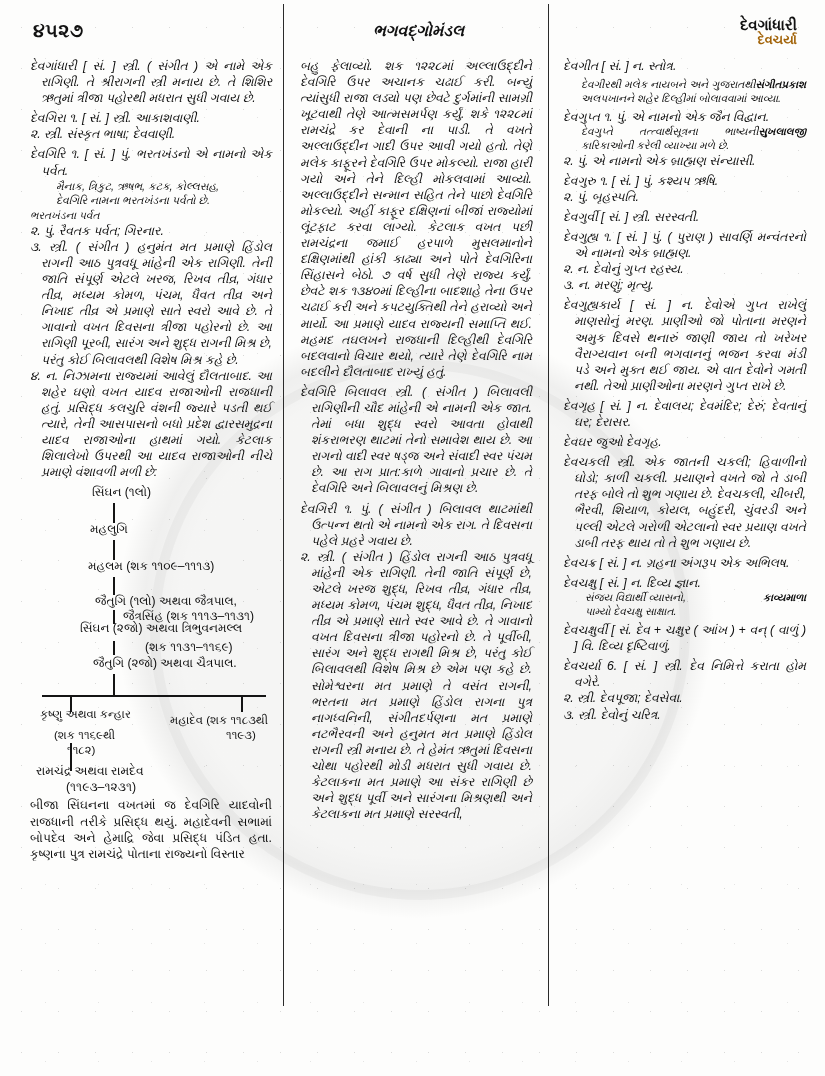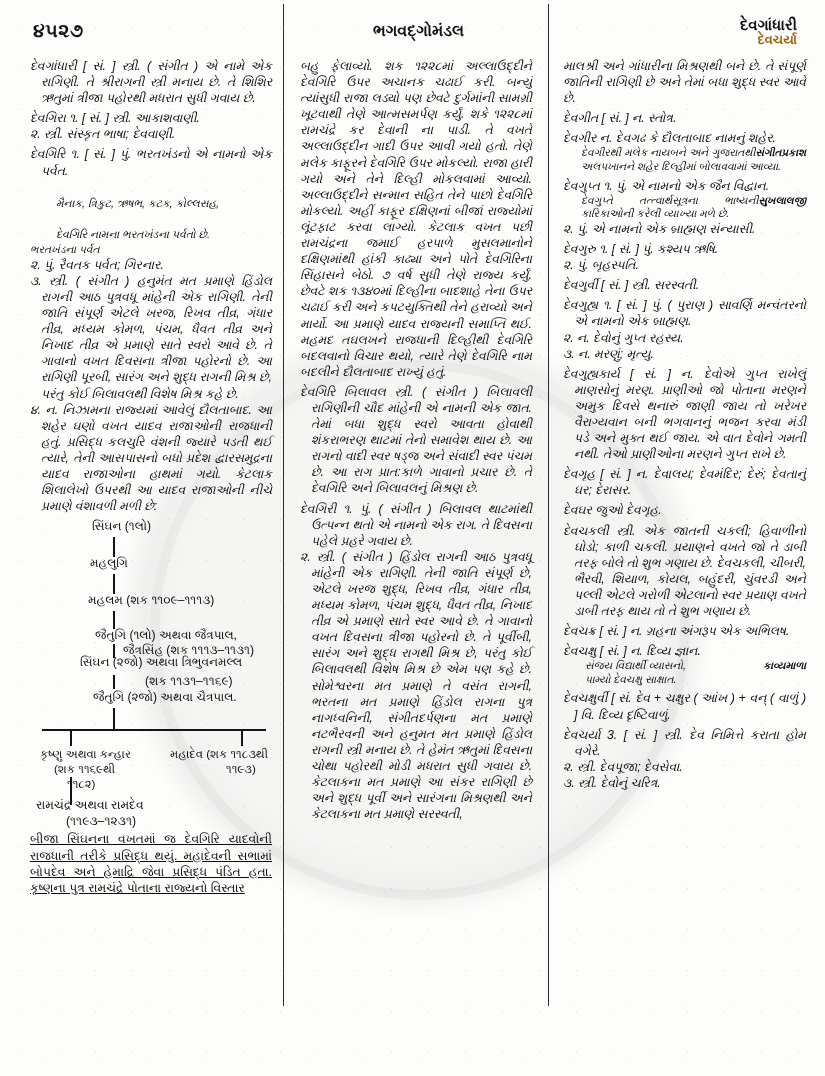--- a/index.html
+++ b/index.html
@@ -53,21 +53,21 @@
     z-index:3;
     padding-left:25px;
   }
   .hdr-page{
     position:absolute;left:33px;top:6px;
     font-weight:bold;font-size:19px;letter-spacing:.5px;
     color:#111;
   }
   .hdr-title{
     position:absolute;left:12px;right:0;top:8px;
-    text-align:center;font-weight:bold;font-size:16px;color:#111;
+    text-align:center;font-weight:bold;font-size:16px;color:#111;font-style:italic;
   }
   .hdr-right{
     position:absolute;right:28px;top:2px;
     text-align:right;
   }
   .hdr-right .l1{font-weight:bold;font-size:15px;color:#111;display:block;line-height:1.15;}
   .hdr-right .l2{font-weight:bold;font-size:13px;color:#a16207;display:block;line-height:1.15;}
 
   
   .cols{
@@ -103,37 +103,36 @@
     text-align:justify;
   }
   .src{float:right;font-size:10.4px;font-weight:bold;}
   .attrib{
     display:block;text-align:left;font-size:10.6px;
     padding-right:4px;
   }
   .verse{
     display:block;font-size:10.8px;line-height:14px;
     padding-left:26px;
-    margin-top:17px;
   }
 
   
   .tree{
     position:relative;
     margin:5px 0 4px 0;
     height:262px;
     font-size:12.1px;
     line-height:15px;
   }
   .tnode{position:absolute;white-space:nowrap;}
   .vline{position:absolute;width:2px;background:#141414;}
   .hline{position:absolute;height:2px;background:#141414;}
   .tree-wrap{width:242px;}
 
-  .postscript{margin-top:2px;text-decoration:underline;}
+  .postscript{margin-top:2px;}
 </style>
 </head>
 <body>
 
 <div id="page">
 
   <div class="watermark"></div>
   <div class="watermark2"></div>
 
   <div class="header">
@@ -182,21 +181,21 @@
         <div class="tnode" style="left:93px;top:124px;">જૈત્રસિંહ (શક ૧૧૧૩–૧૧૩૧)</div>
         <div class="vline" style="left:83px;top:125px;height:14px;"></div>
         <div class="tnode" style="left:50px;top:136px;">સિંઘન (૨જો) અથવા ત્રિભુવનમલ્લ</div>
         <div class="tnode" style="left:115px;top:155px;">(શક ૧૧૩૧–૧૧૬૯)</div>
         <div class="vline" style="left:83px;top:156px;height:14px;"></div>
         <div class="tnode" style="left:63px;top:171px;">જૈતુગિ (૨જો) અથવા ચૈત્રપાલ.</div>
         <div class="vline" style="left:83px;top:189px;height:22px;"></div>
         <div class="hline" style="left:12px;top:210px;width:224px;"></div>
         <div class="vline" style="left:40px;top:211px;height:16px;"></div>
         <div class="vline" style="left:211px;top:211px;height:16px;"></div>
-        <div class="tnode" style="left:10px;top:227px;font-size:11.6px;">કૃષ્ણુ અથવા કન્હાર</div>
+        <div class="tnode" style="left:10px;top:221px;font-size:11.6px;">કૃષ્ણુ અથવા કન્હાર</div>
         <div class="tnode" style="left:24px;top:242px;font-size:11.6px;">(શક ૧૧૬૯થી</div>
         <div class="tnode" style="left:37px;top:257px;font-size:11.6px;">૧૧૮૨)</div>
         <div class="tnode" style="left:140px;top:227px;font-size:11.6px;">મહાદેવ (શક ૧૧૮૩થી</div>
         <div class="tnode" style="left:196px;top:242px;font-size:11.6px;">૧૧૯૩)</div>
         <div class="vline" style="left:40px;top:258px;height:28px;"></div>
       </div>
 
       <div style="margin-top:16px;">
         <div style="padding-left:6px;">રામચંદ્ર અથવા રામદેવ</div>
         <div style="padding-left:36px;">(૧૧૯૩–૧૨૩૧)</div>
@@ -216,30 +215,26 @@
       </div>
 
       <div class="entry">
         <p>દેવગિરી ૧. પું. ( સંગીત ) બિલાવલ થાટમાંથી ઉત્પન્ન થતો એ નામનો એક રાગ. તે દિવસના પહેલે પ્રહરે ગવાય છે.</p>
         <p>૨. સ્ત્રી. ( સંગીત ) હિંડોલ રાગની આઠ પુત્રવધૂ માંહેની એક રાગિણી. તેની જાતિ સંપૂર્ણ છે, એટલે ખરજ શુદ્ધ, રિખવ તીવ્ર, ગંધાર તીવ્ર, મધ્યમ કોમળ, પંચમ શુદ્ધ, ધૈવત તીવ્ર, નિખાદ તીવ્ર એ પ્રમાણે સાતે સ્વર આવે છે. તે ગાવાનો વખત દિવસના ત્રીજા પહોરનો છે. તે પૂર્વીબી, સારંગ અને શુદ્ધ રાગથી મિશ્ર છે, પરંતુ કોઈ બિલાવલથી વિશેષ મિશ્ર છે એમ પણ કહે છે. સોમેશ્વરના મત પ્રમાણે તે વસંત રાગની, ભરતના મત પ્રમાણે હિંડોલ રાગના પુત્ર નાગધ્વનિની, સંગીતદર્પણના મત પ્રમાણે નટભૈરવની અને હનુમત મત પ્રમાણે હિંડોલ રાગની સ્ત્રી મનાય છે. તે હેમંત ઋતુમાં દિવસના ચોથા પહોરથી મોડી મધરાત સુધી ગવાય છે. કેટલાકના મત પ્રમાણે આ સંકર રાગિણી છે અને શુદ્ધ પૂર્વી અને સારંગના મિશ્રણથી અને કેટલાકના મત પ્રમાણે સરસ્વતી,</p>
       </div>
     </div>
 
     <div class="col" id="col3">
 
-      <div class="entry">
-        <p style="padding-left:0;text-indent:0;">માલશ્રી અને ગાંધારીના મિશ્રણથી બને છે. તે સંપૂર્ણ જાતિની રાગિણી છે અને તેમાં બધા શુદ્ધ સ્વર આવે છે.</p>
-      </div>
 
       <div class="entry">
         <p>દેવગીત [ સં. ] ન. સ્તોત્ર.</p>
       </div>
 
       <div class="entry">
-        <p>દેવગીર ન. દેવગઢ કે દૌલતાબાદ નામનું શહેર.</p>
         <span class="sub">
           <span class="src">સંગીતપ્રકાશ</span>
           <span>દેવગીરથી મલેક નાયબને અને ગુજરાતથી અલપખાનને શહેર દિલ્હીમાં બોલાવવામાં આવ્યા.</span>
         </span>
       </div>
 
       <div class="entry">
         <p>દેવગુપ્ત ૧. પું. એ નામનો એક જૈન વિદ્વાન.</p>
         <span class="sub">
           <span class="src">સુખલાલજી</span>
@@ -290,21 +285,21 @@
           <span>સંજય વિદ્યાર્થી વ્યાસનો,</span><br>
           <span>પામ્યો દેવચક્ષુ સાક્ષાત.</span>
         </span>
       </div>
 
       <div class="entry">
         <p>દેવચક્ષુર્વી [ સં. દેવ + ચક્ષુર ( આંખ ) + વન્ ( વાળું ) ] વિ. દિવ્ય દૃષ્ટિવાળું.</p>
       </div>
 
       <div class="entry">
-        <p>દેવચર્યા 3. [ સં. ] સ્ત્રી. દેવ નિમિત્તે કરાતા હોમ વગેરે.</p>
+        <p>દેવચર્યા 6. [ સં. ] સ્ત્રી. દેવ નિમિત્તે કરાતા હોમ વગેરે.</p>
         <p>૨. સ્ત્રી. દેવપૂજા; દેવસેવા.</p>
         <p>૩. સ્ત્રી. દેવોનું ચરિત્ર.</p>
       </div>
     </div>
   </div>
 
   <div class="speckle"></div>
 </div>
 
 </body></html>

